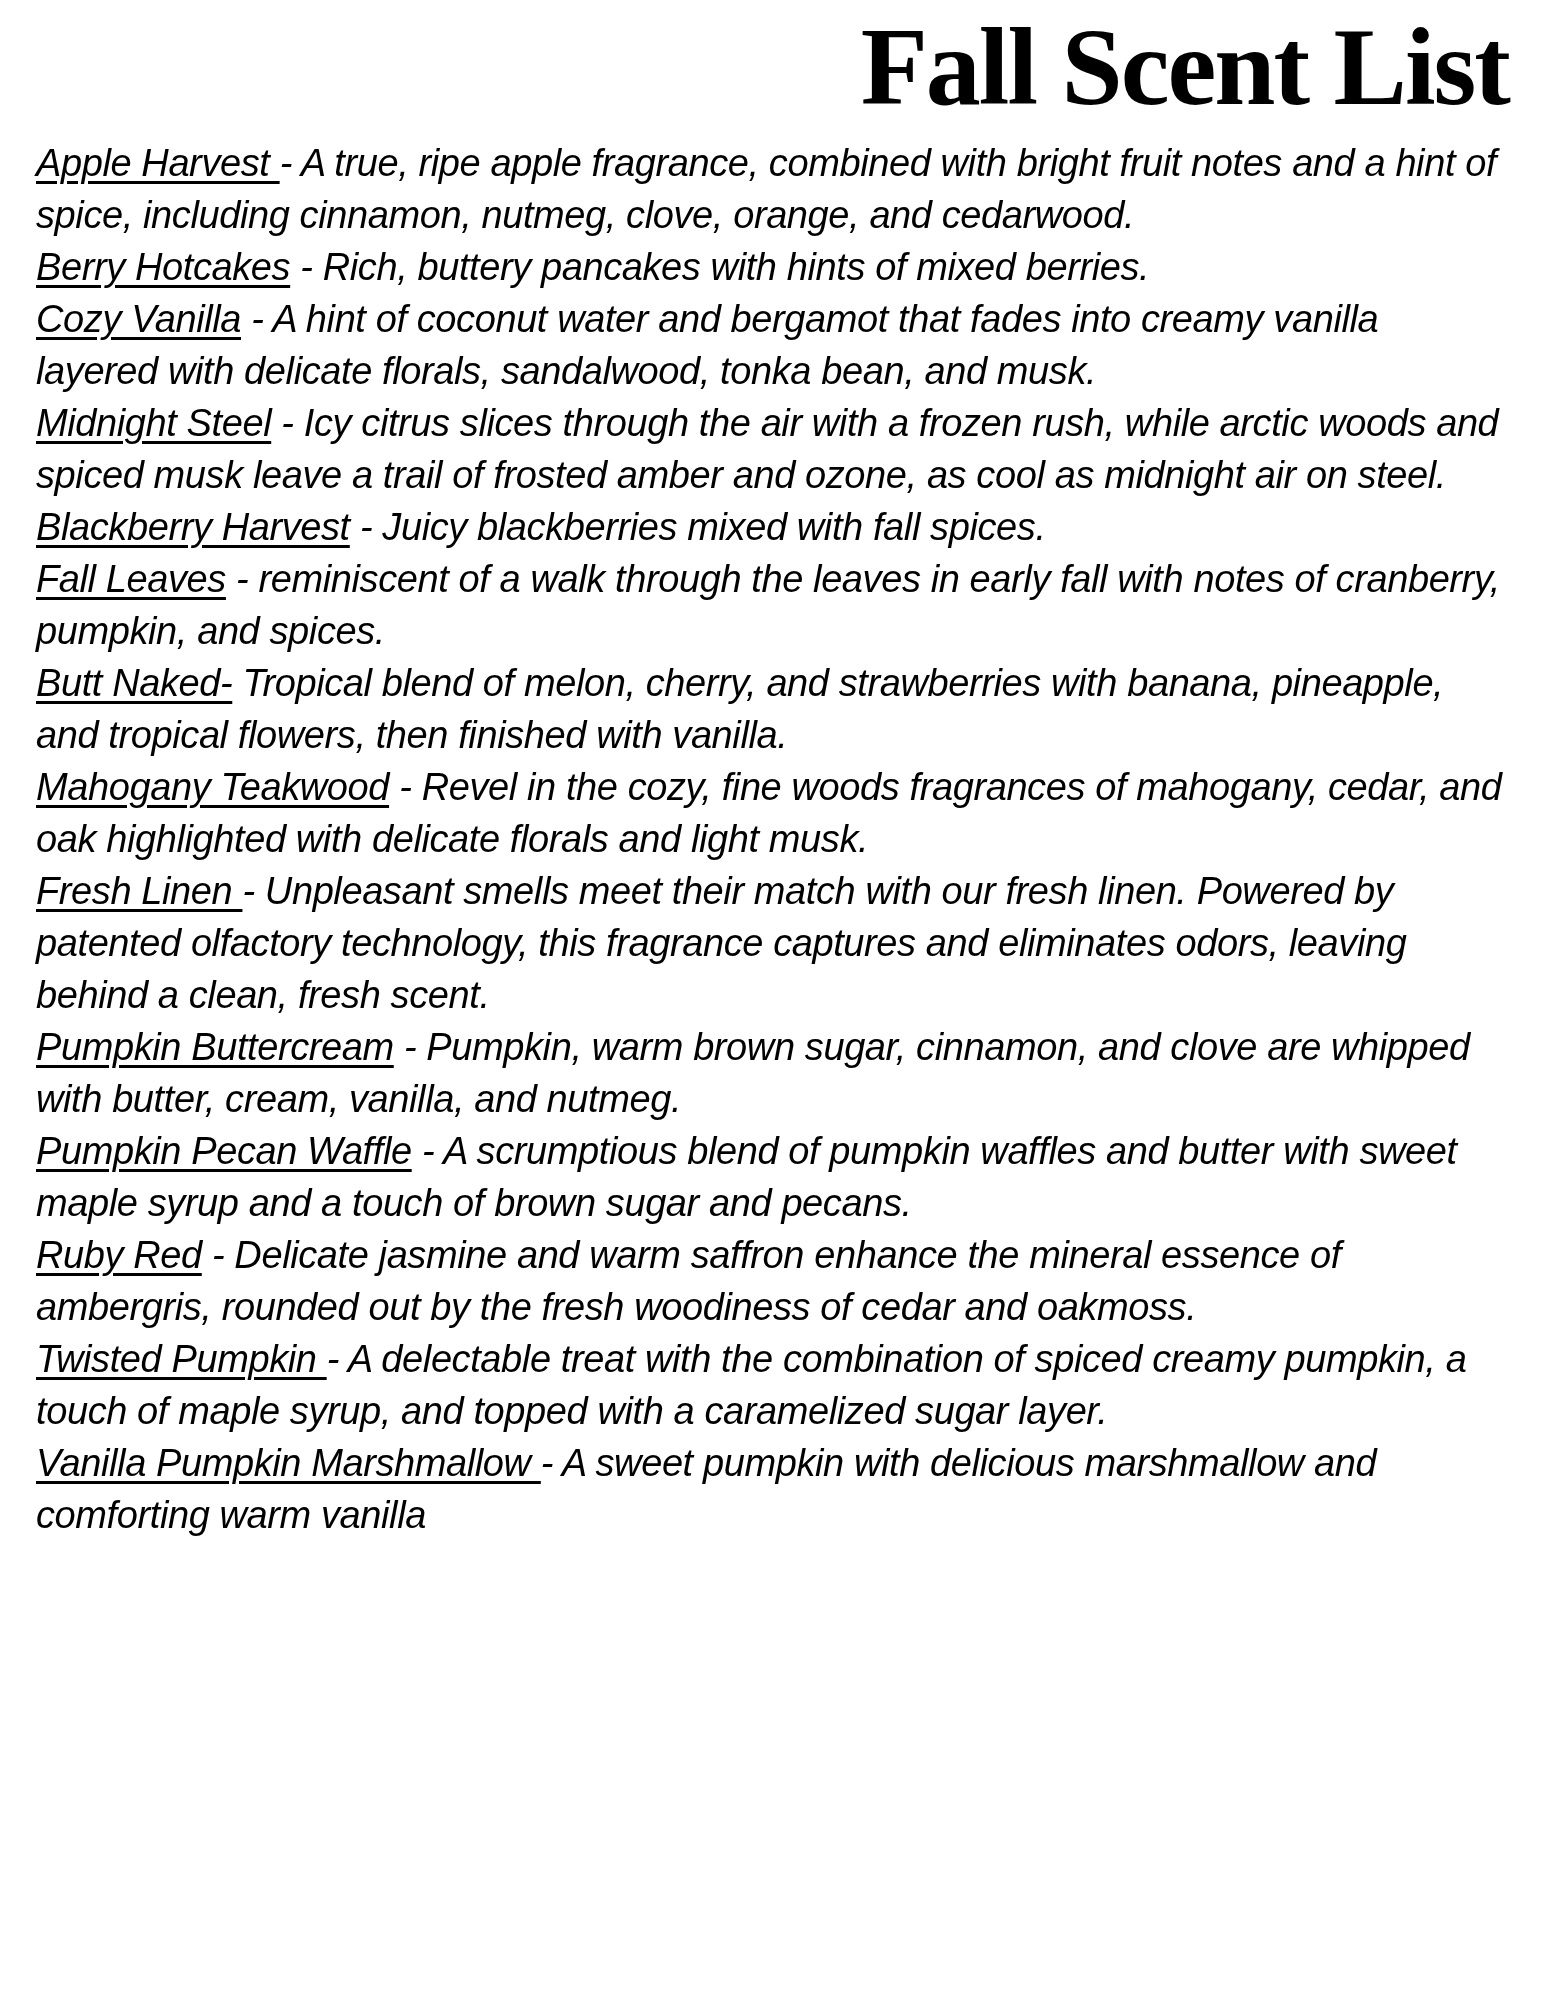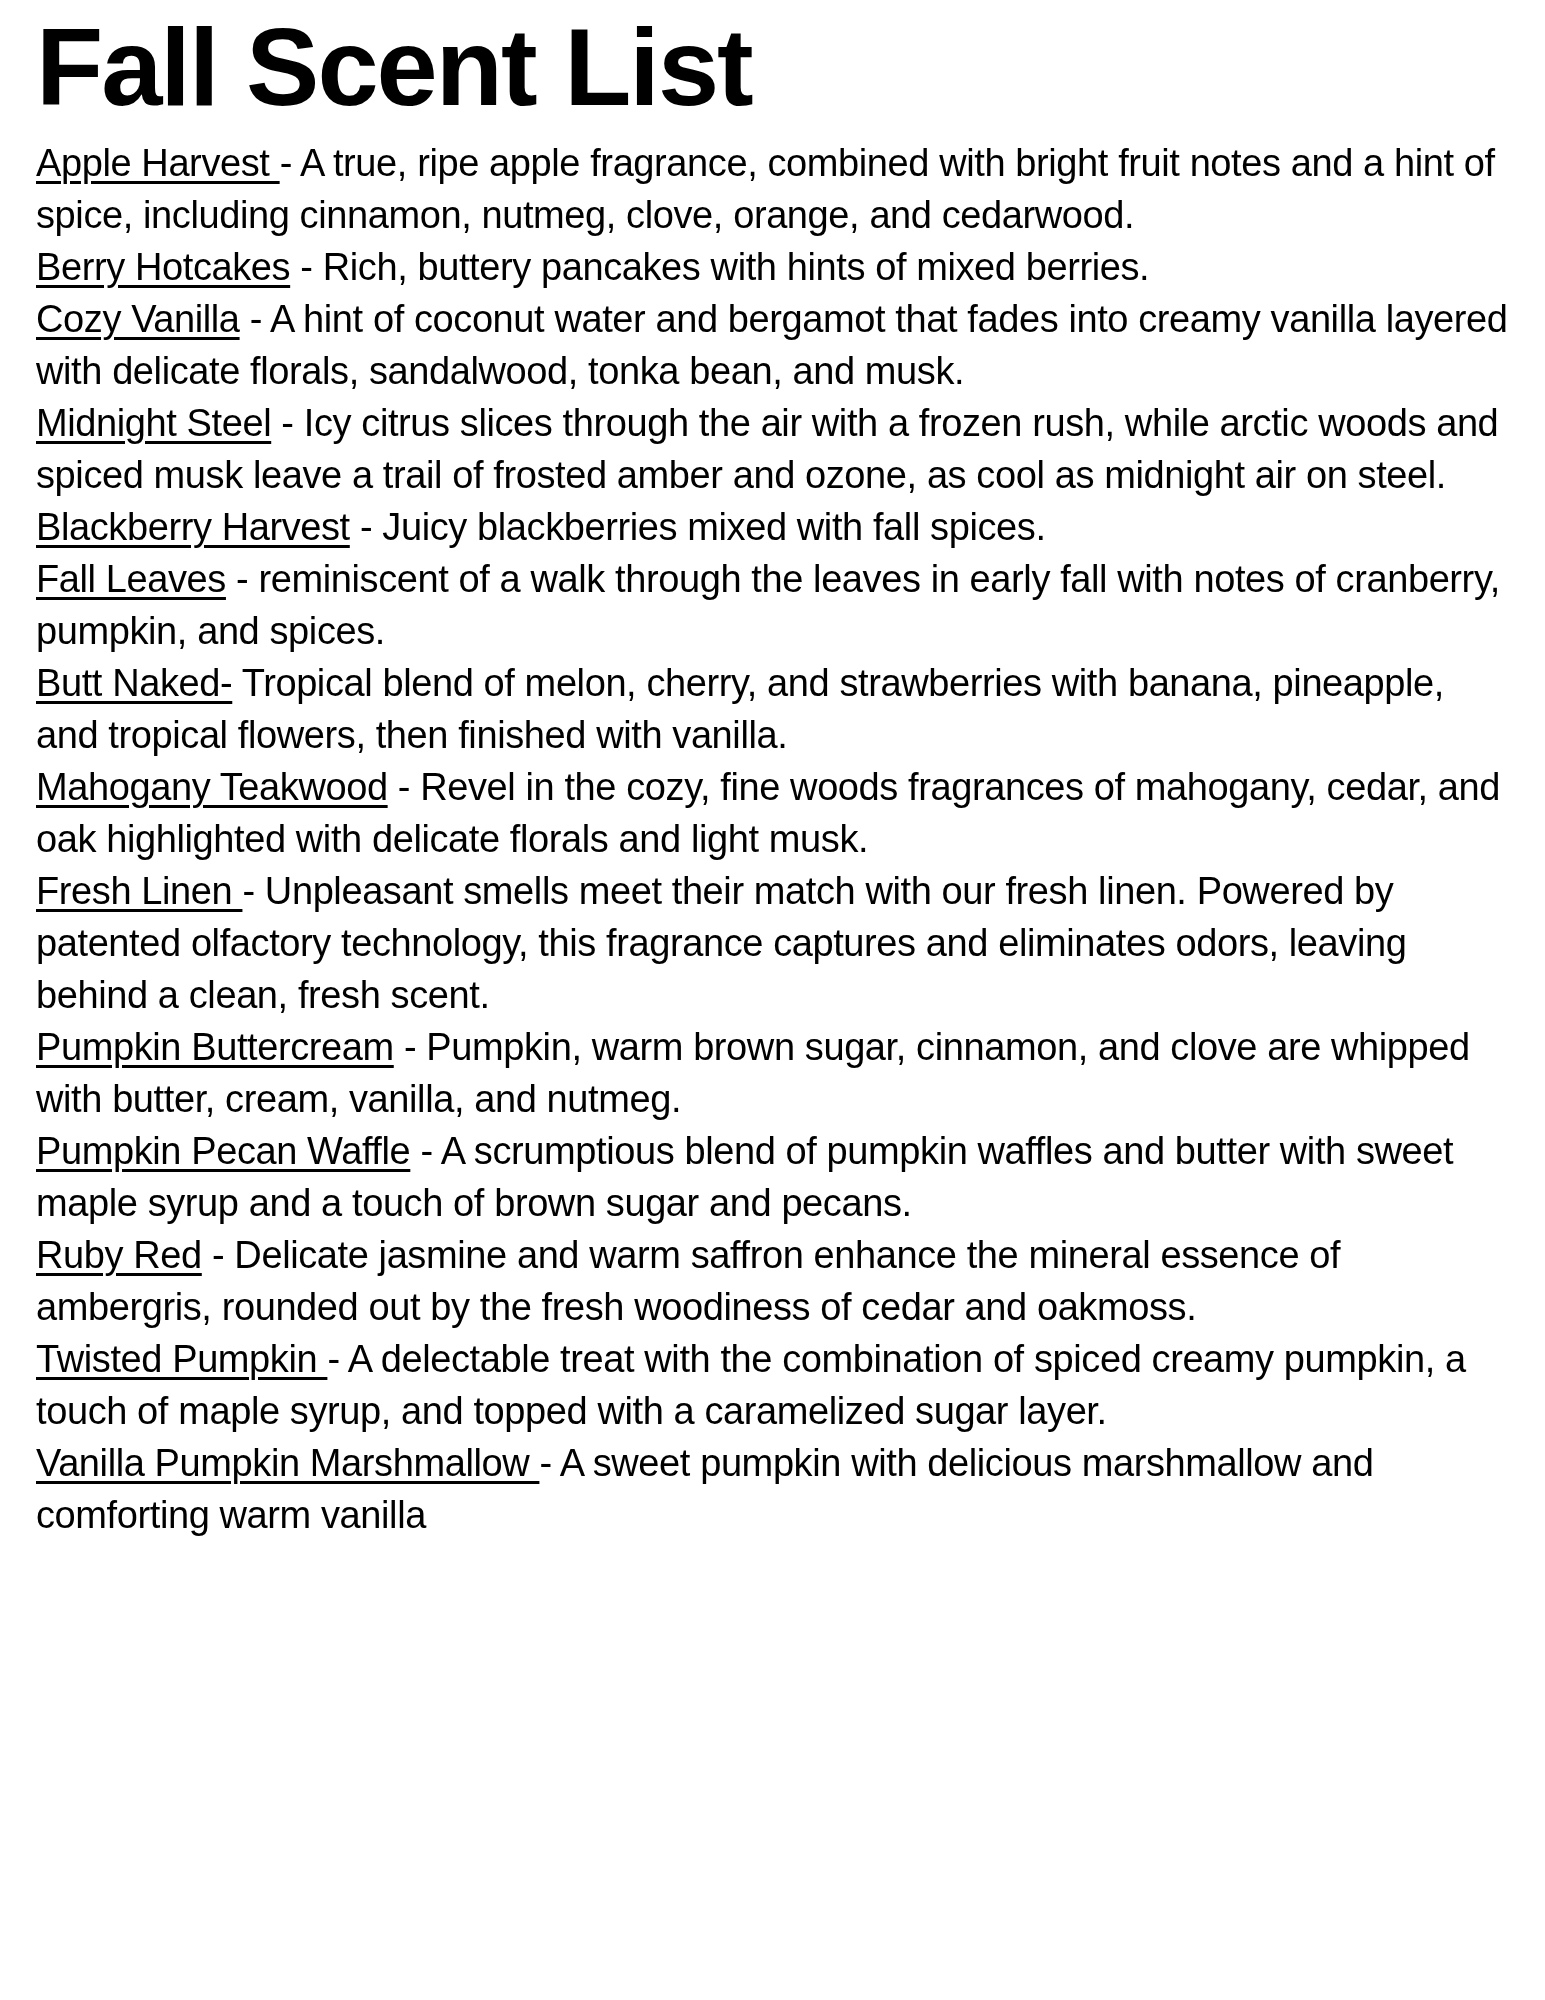--- a/index.html
+++ b/index.html
@@ -12,36 +12,38 @@
     background: #ffffff;
     color: #000000;
     font-family: "Liberation Sans", sans-serif;
     overflow: hidden;
   }
   .page {
     padding: 8px 36px 0 36px;
   }
   .page-title {
     margin: 0 0 10px 0;
-    text-align: left;
+    text-align: right;
     font-size: 110px;
     line-height: 1.08;
     font-weight: 800;
     letter-spacing: -2px;
     color: #000000;
+    font-family: Liberation Serif, serif;
   }
   .scent-list {
     font-size: 38px;
     line-height: 52px;
     letter-spacing: -0.4px;
     color: #000000;
   }
   .scent-entry {
     margin: 0;
     padding: 0;
+    font-style: italic;
   }
   .scent-name {
     text-decoration: underline;
     text-decoration-thickness: 3px;
     text-underline-offset: 5px;
   }
 </style>
 </head>
 <body>
 

